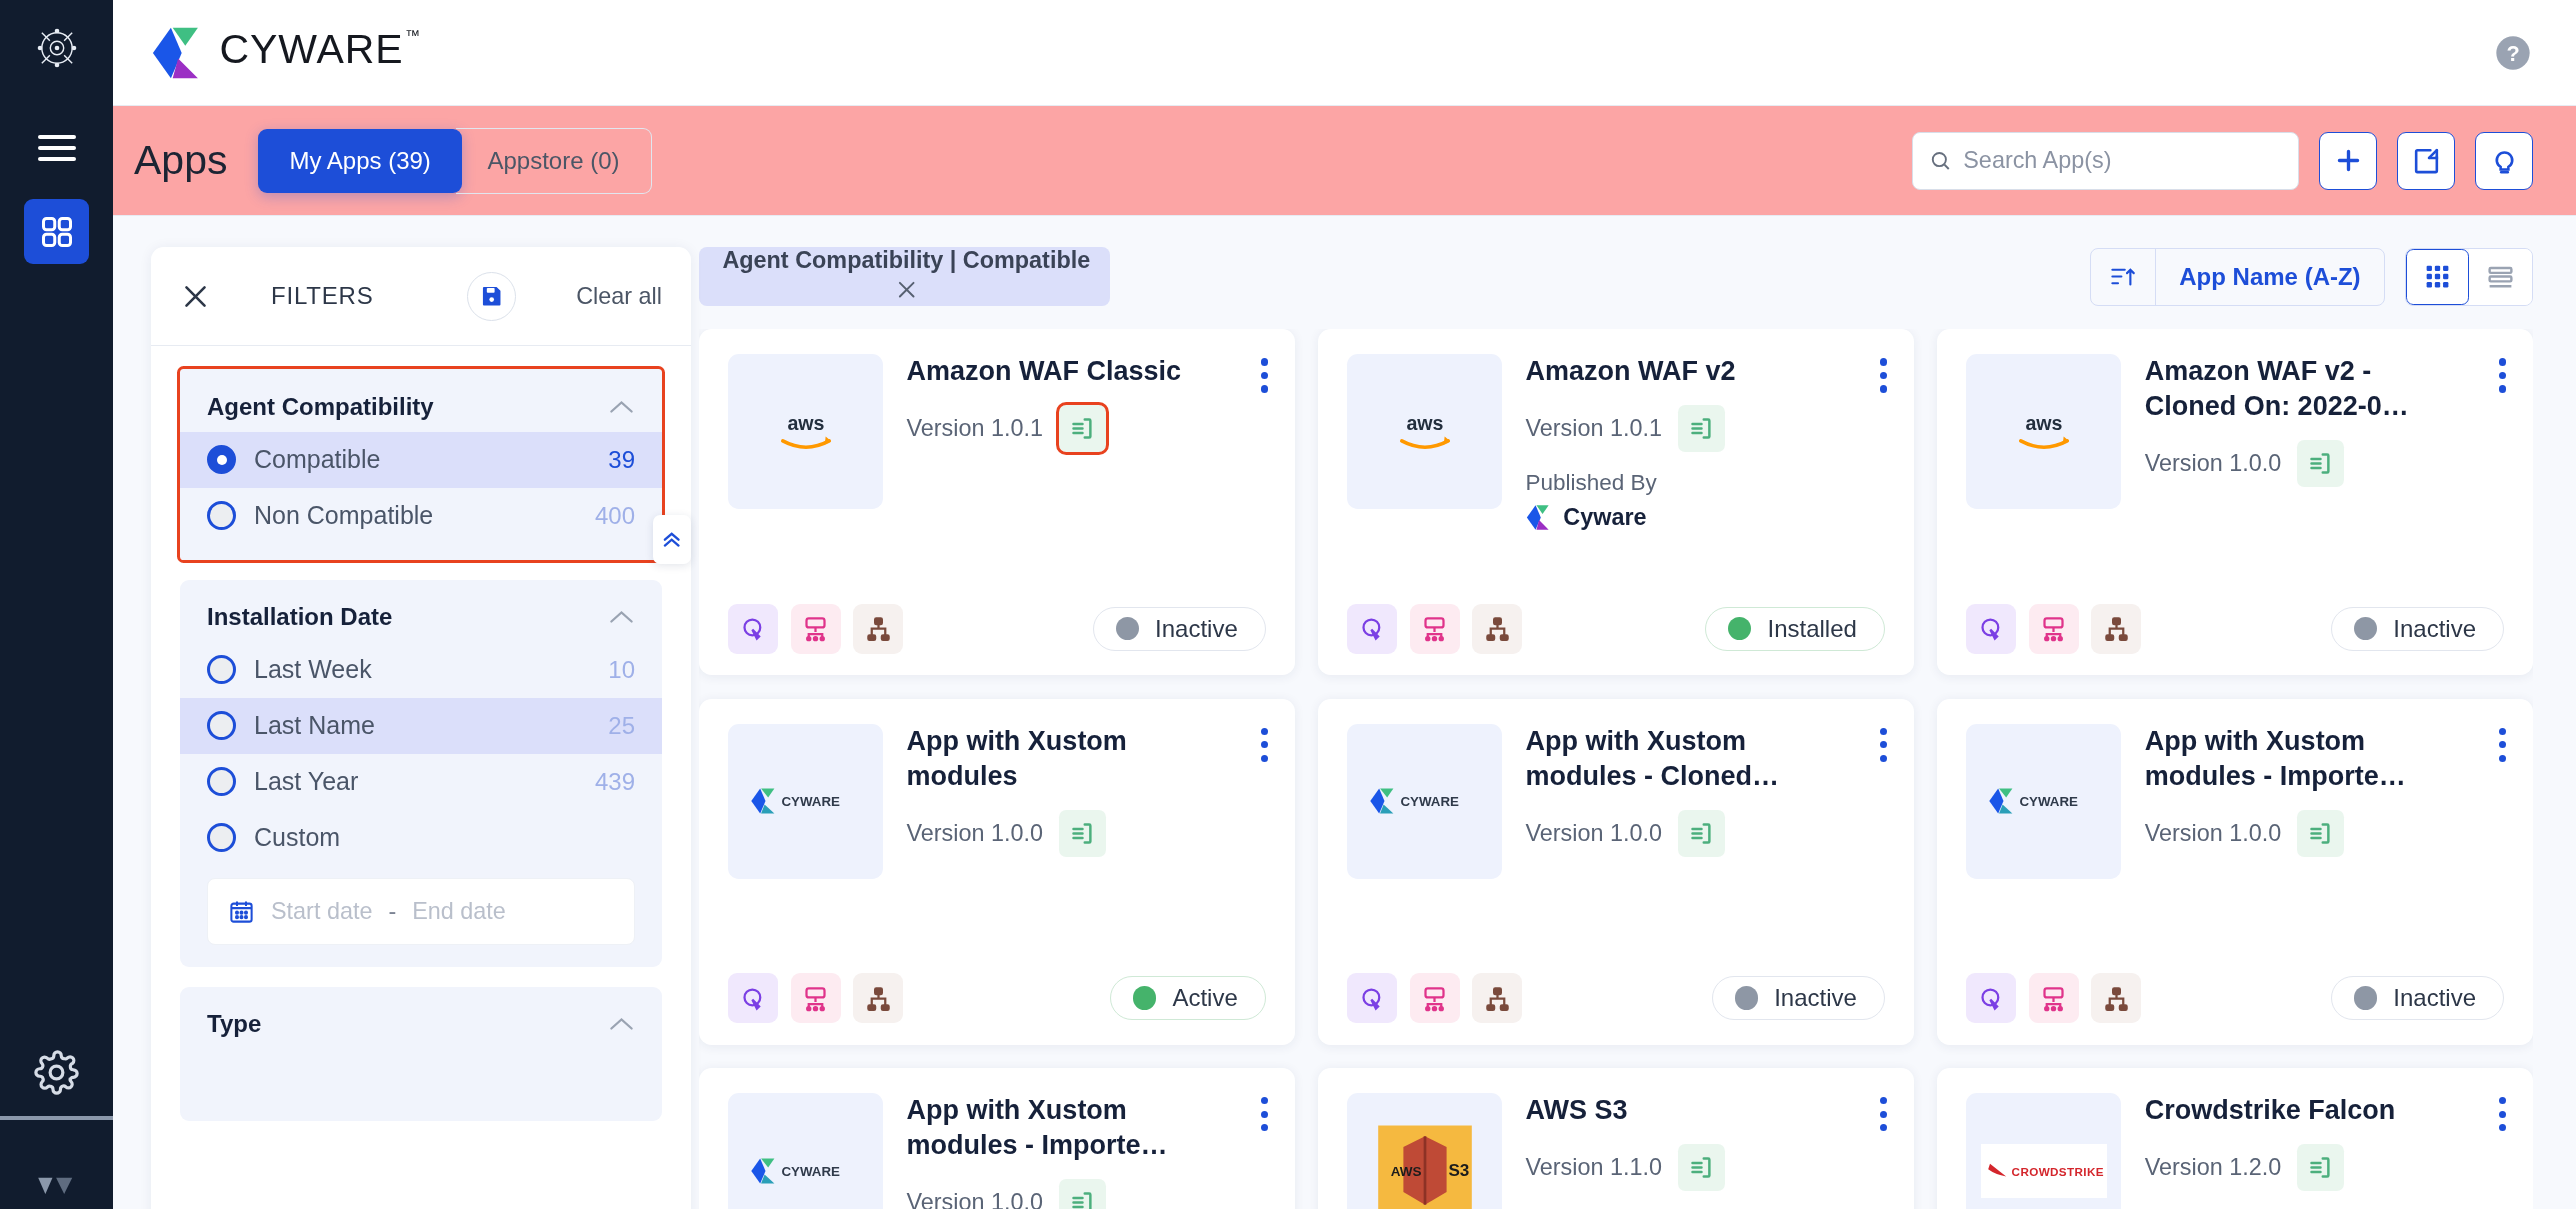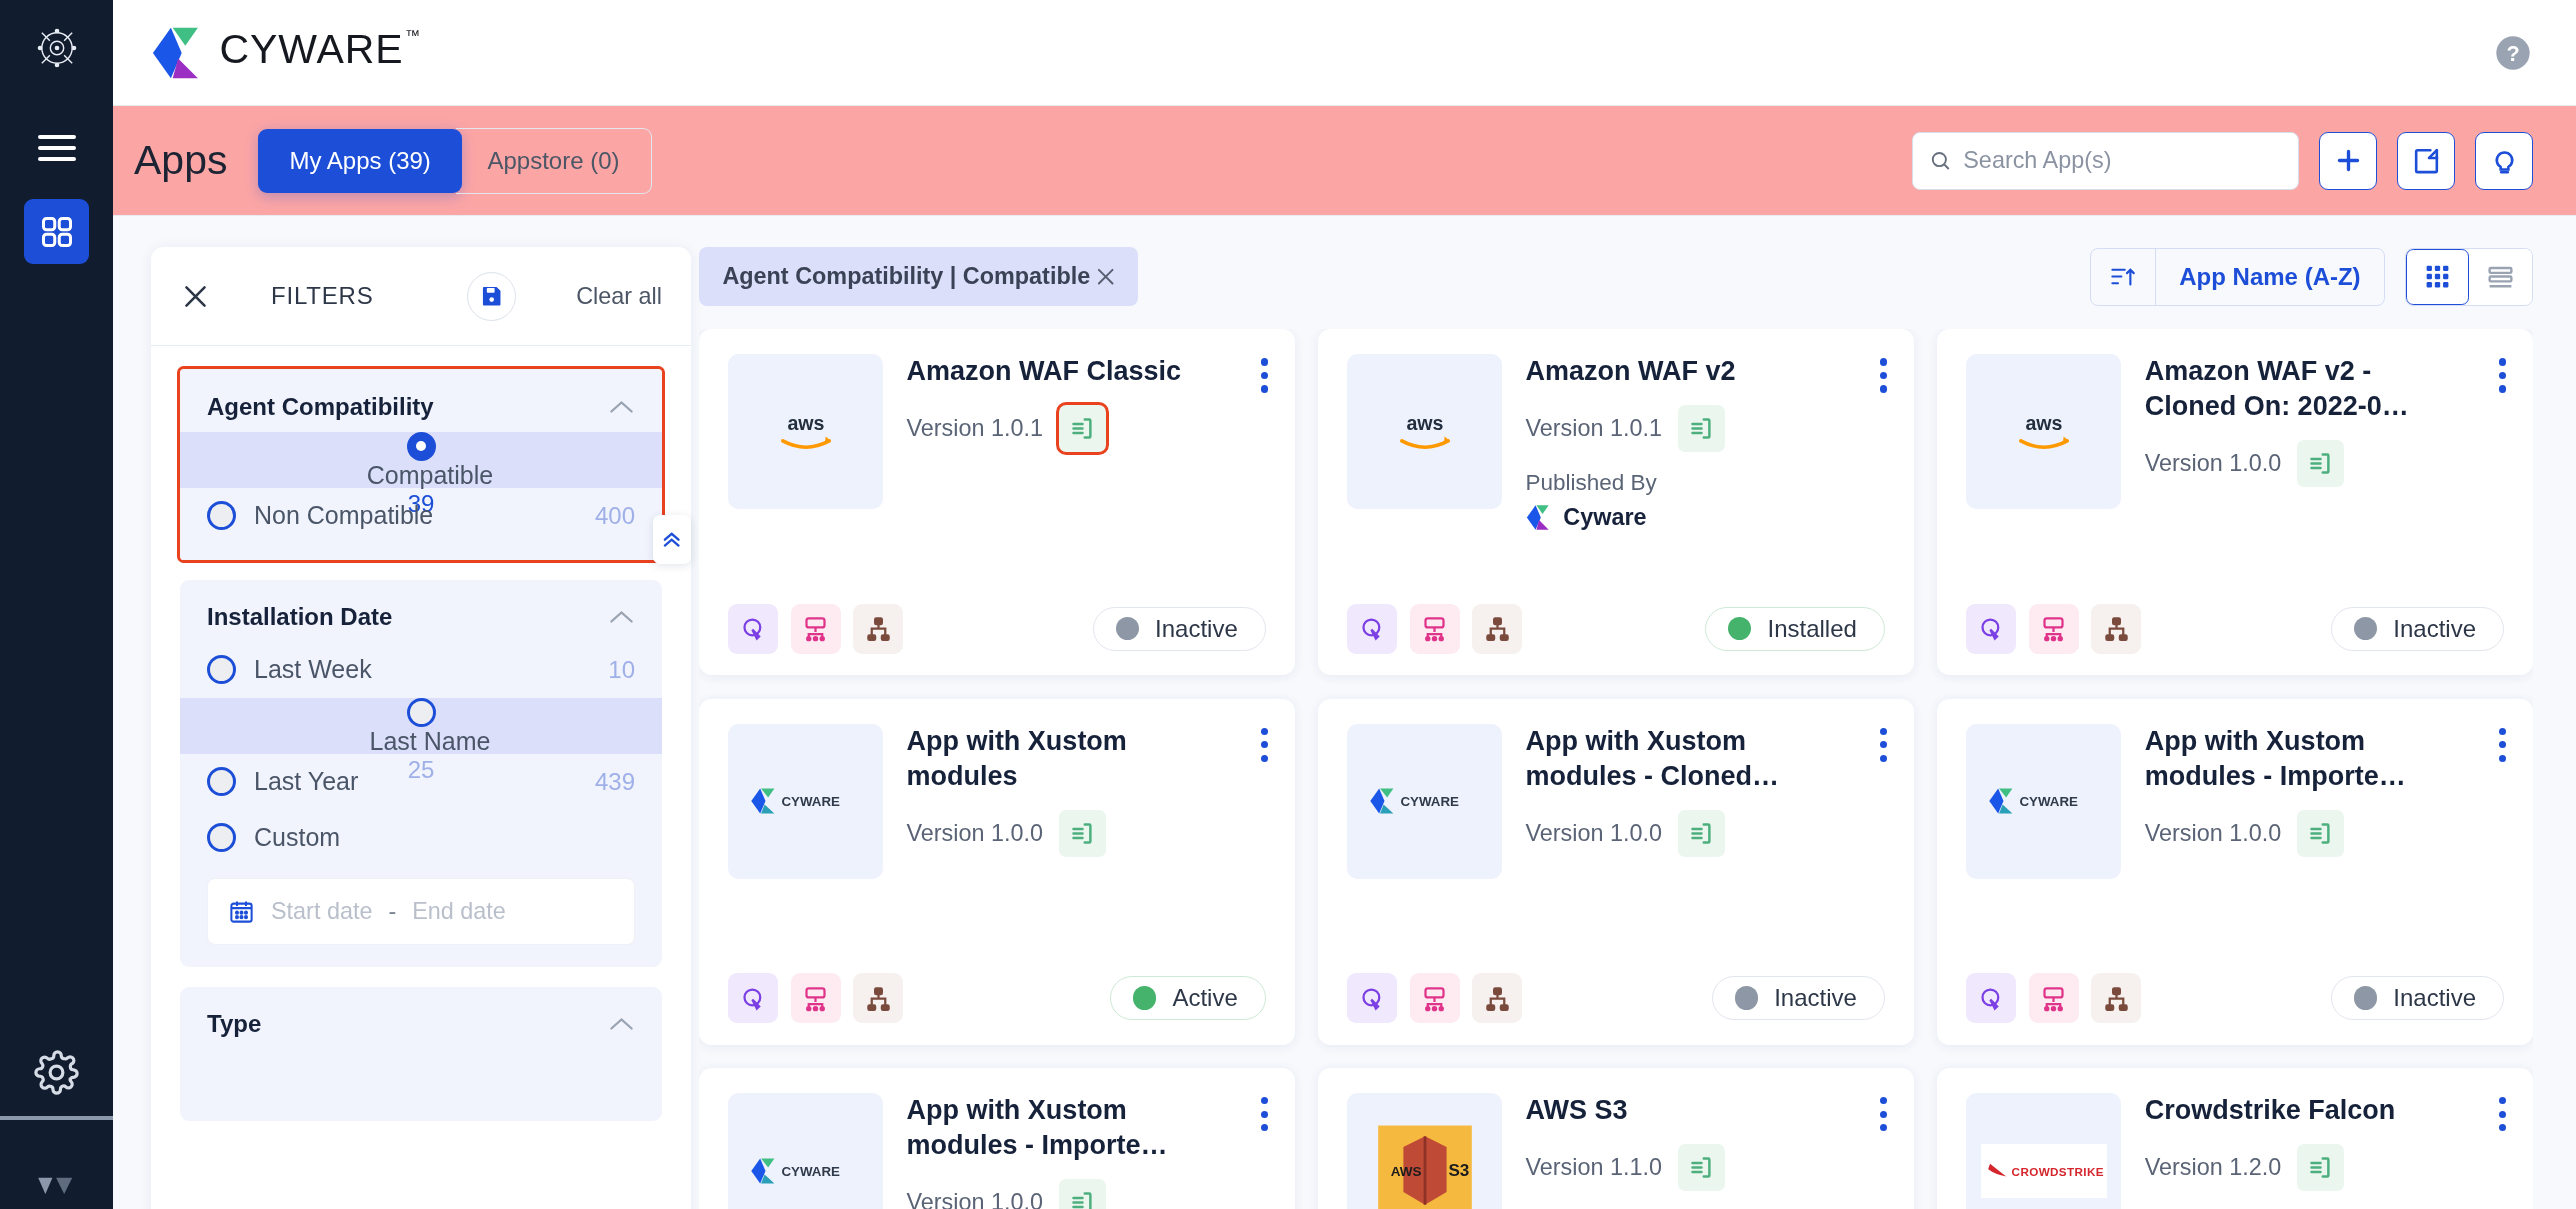--- a/index.html
+++ b/index.html
@@ -101,21 +101,21 @@
   }
   .fgroup.highlight { outline: 3.6px solid #e8421f; outline-offset: -0.9px; border-radius:3.6px; }
   .fgroup-head { display:flex; align-items:center; padding: 0 27px 10.8px 27px; }
   .fgroup-title { font-size:24px; font-weight:bold; color:#16213a; }
   .fgroup-head-spacer{ flex:1 1 auto; }
   .chev { width:27px; height:16px; }
 
   .frow {
     display:flex; align-items:center; height:56px; padding: 0 27px; cursor:pointer;
   }
-  .frow.sel { background:#dbdffa;flex-direction:column; }
+  .frow.sel { background:#dbdffa; }
   .radio { width:29px; height:29px; border-radius:50%; border:3.6px solid #1d4ed8; background:#eceef1;
            flex:0 0 29px; display:flex; align-items:center; justify-content:center; }
   .radio.on { background:#1d4ed8; border-color:#1d4ed8; }
   .radio.on::after { content:""; width:10px; height:10px; border-radius:50%; background:#fff; display:block;}
   .frow-label { font-size:25px; color:#4a5568; margin-left:18px; }
   .frow-spacer{ flex:1 1 auto; }
   .frow-count { font-size:24px; color:#9fb0e8; }
   .frow.sel .frow-count { color:#1d4ed8; }
 
   .daterange {
@@ -129,21 +129,21 @@
     position:absolute; left: 540px; top: 299px; width:38px; height:49px; background:#fff;
     border-radius:7.2px; box-shadow:0 1.8px 9px rgba(25,40,80,.12);
     display:flex; align-items:center; justify-content:center; cursor:pointer; z-index:5;
   }
 
   
   .content { flex:1 1 auto; min-width:0; padding: 31px 43px 0 32px; display:flex; flex-direction:column; }
   .content-top { display:flex; align-items:center; height: 65px; }
   .chip {
     background:#dbdffa; border-radius:8px; height:59px; display:flex; align-items:center;
-    padding: 0 20px 0 23.4px; gap: 4px;
+    padding: 0 20px 0 23.4px; gap: 4px; flex-direction: column;
   }
   .chip-label { font-size:23.4px; font-weight:bold; color:#3a4356; white-space:nowrap; }
   .chip-x { width:23.4px; height:23.4px; cursor:pointer; }
   .content-top-spacer { flex:1 1 auto; }
 
   .sortbox { display:flex; align-items:center; border:0.9px solid #d5ddf5; border-radius:8px; height:58px; overflow:hidden; }
   .sort-ic { width:65px; height:56px; display:flex; align-items:center; justify-content:center; border-right:0.9px solid #d5ddf5; cursor:pointer;}
   .sort-label { font-size:24px; color:#1d4ed8; font-weight:bold; padding: 0 23.4px; cursor:pointer; white-space:nowrap;}
   .viewbox { display:flex; align-items:center; margin-left:20px; border:0.9px solid #d5ddf5; border-radius:8px; overflow:hidden; height:58px;}
   .vbtn { width:63px; height:56px; display:flex; align-items:center; justify-content:center; cursor:pointer; background:#fff;}

